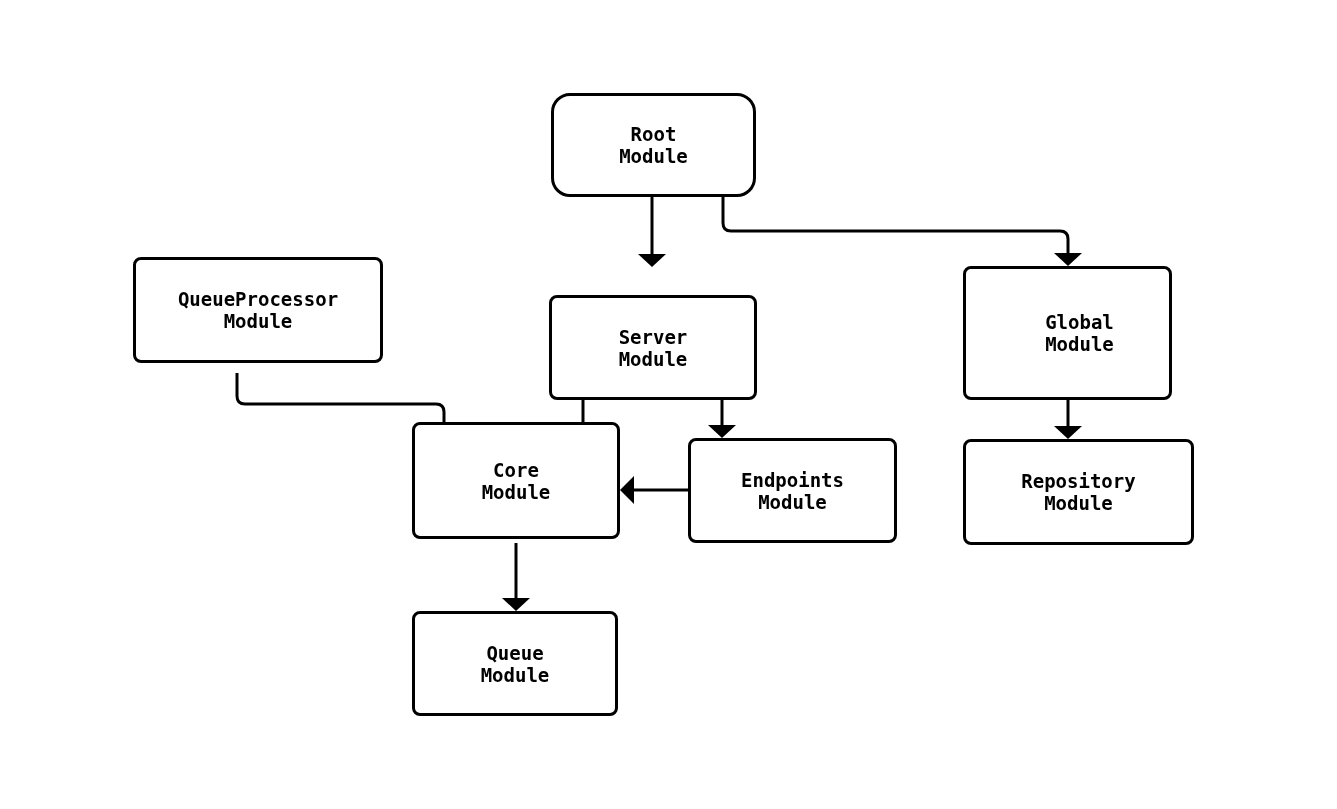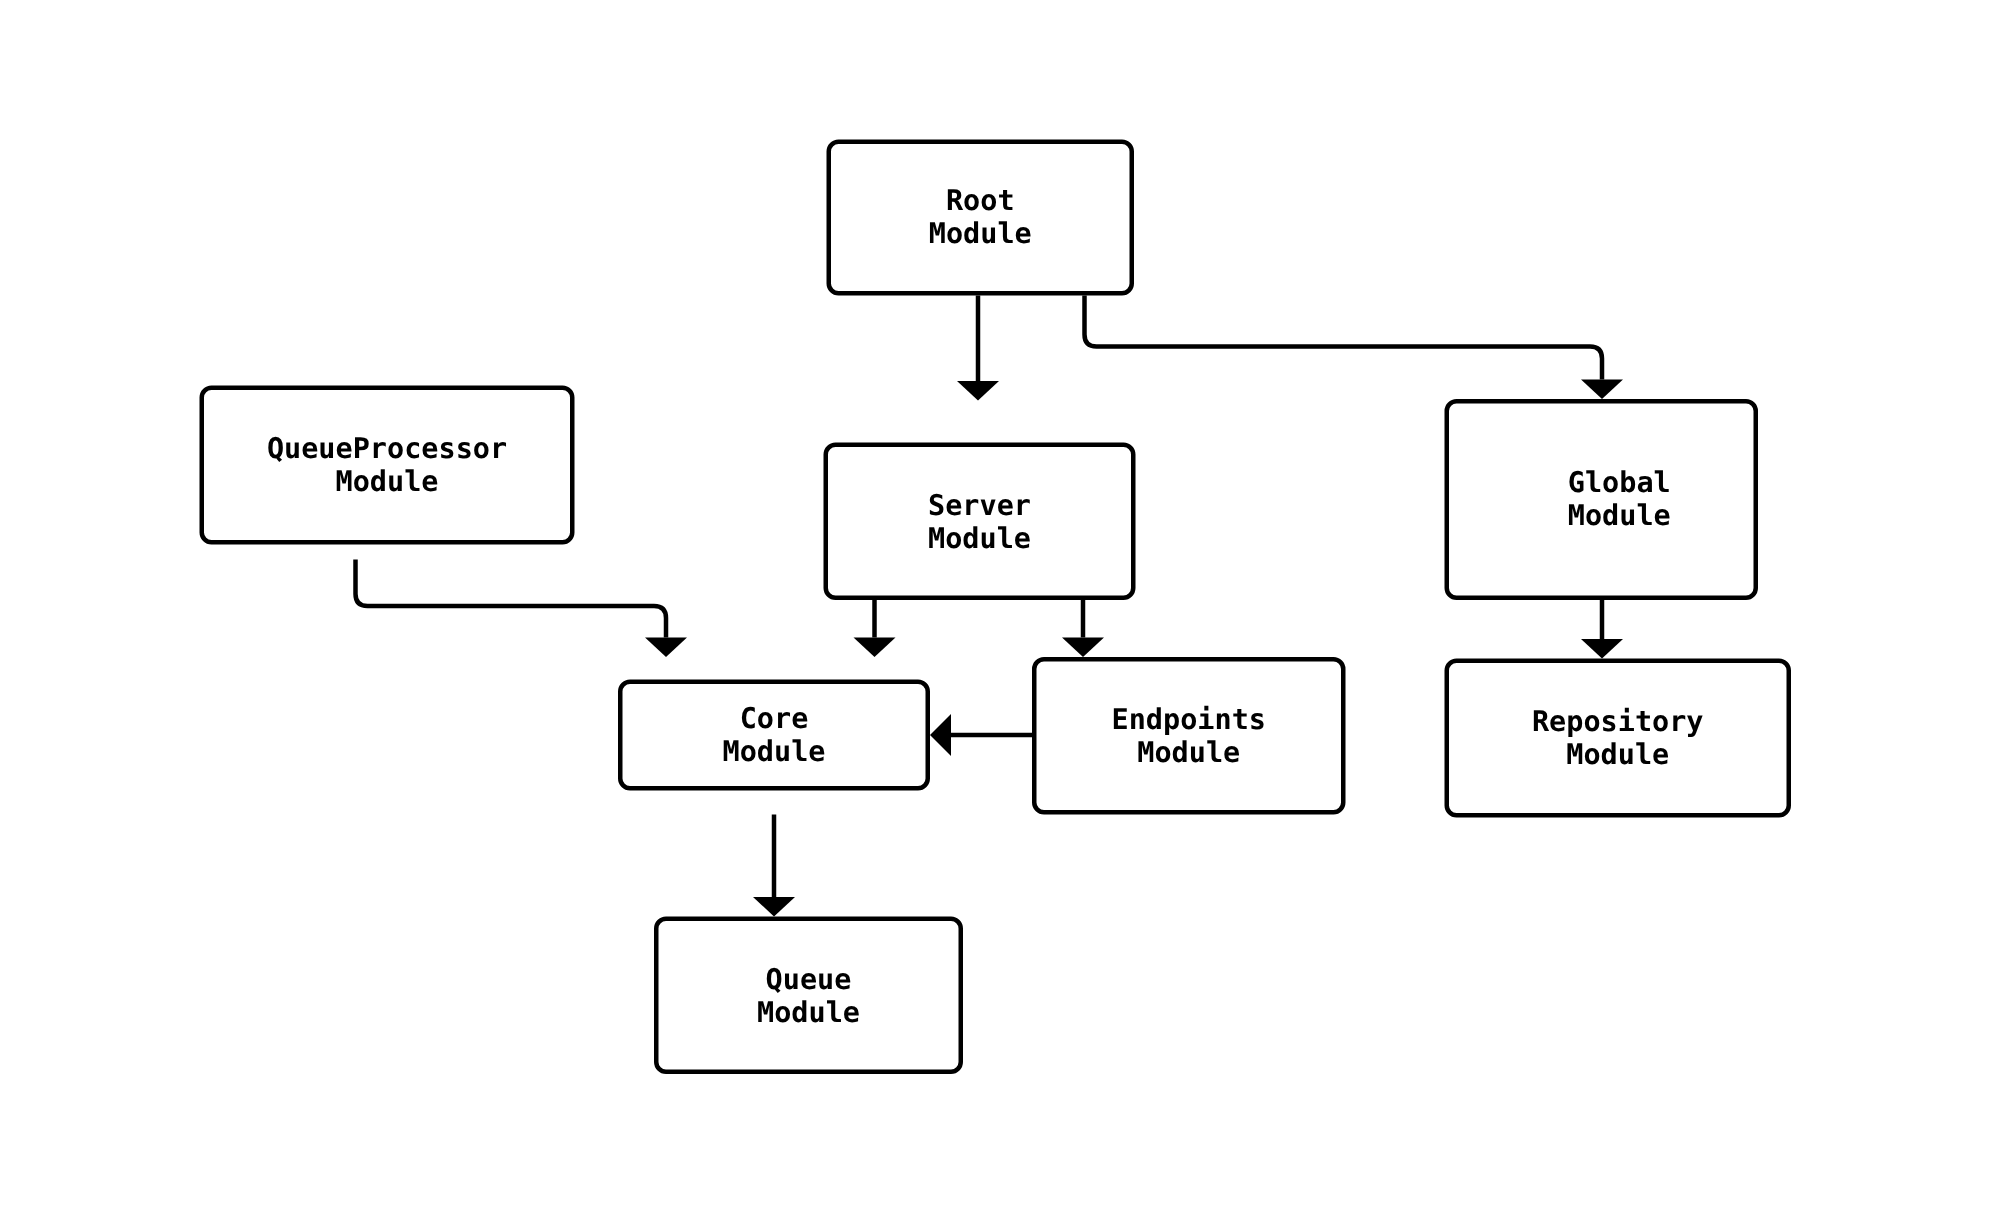--- a/index.html
+++ b/index.html
@@ -84,53 +84,53 @@
       <path class="edge-line" d="M1068 371 L1068 426"></path>
       <polygon class="edge-head" points="1054,426 1082,426 1068,439"></polygon>
     </g>
 
     <g>
       <path class="edge-line" d="M516 543 L516 598"></path>
       <polygon class="edge-head" points="502,598 530,598 516,611"></polygon>
     </g>
   </svg>
 
-  <div class="node" style="left:551px; top:93px; width:205px; height:104px;">
+  <div class="node" style="left:551px; top:93px; width:205px; height:104px;border-radius:19px;">
     <span>Root</span>
     <span>Module</span>
   </div>
 
   <div class="node" style="left:549px; top:267px; width:208px; height:105px;margin-top:28px;">
     <span>Server</span>
     <span>Module</span>
   </div>
 
   <div class="node" style="left:133px; top:257px; width:250px; height:106px;">
     <span>QueueProcessor</span>
     <span>Module</span>
   </div>
 
   <div class="node" style="left:963px; top:266px; width:209px; height:134px;padding-left:24px;">
     <span>Global</span>
     <span>Module</span>
   </div>
 
-  <div class="node" style="left:412px; top:453px; width:208px; height:74px;">
+  <div class="node" style="left:412px; top:422px; width:208px; height:117px;">
     <span>Core</span>
     <span>Module</span>
   </div>
 
   <div class="node" style="left:688px; top:438px; width:209px; height:105px;">
     <span>Endpoints</span>
     <span>Module</span>
   </div>
 
   <div class="node" style="left:963px; top:439px; width:231px; height:106px;">
     <span>Repository</span>
     <span>Module</span>
   </div>
 
-  <div class="node" style="left:412px; top:611px; width:206px; height:105px;margin-left:24px;">
+  <div class="node" style="left:412px; top:611px; width:206px; height:105px;">
     <span>Queue</span>
     <span>Module</span>
   </div>
 
 </div>
 
 </body></html>

